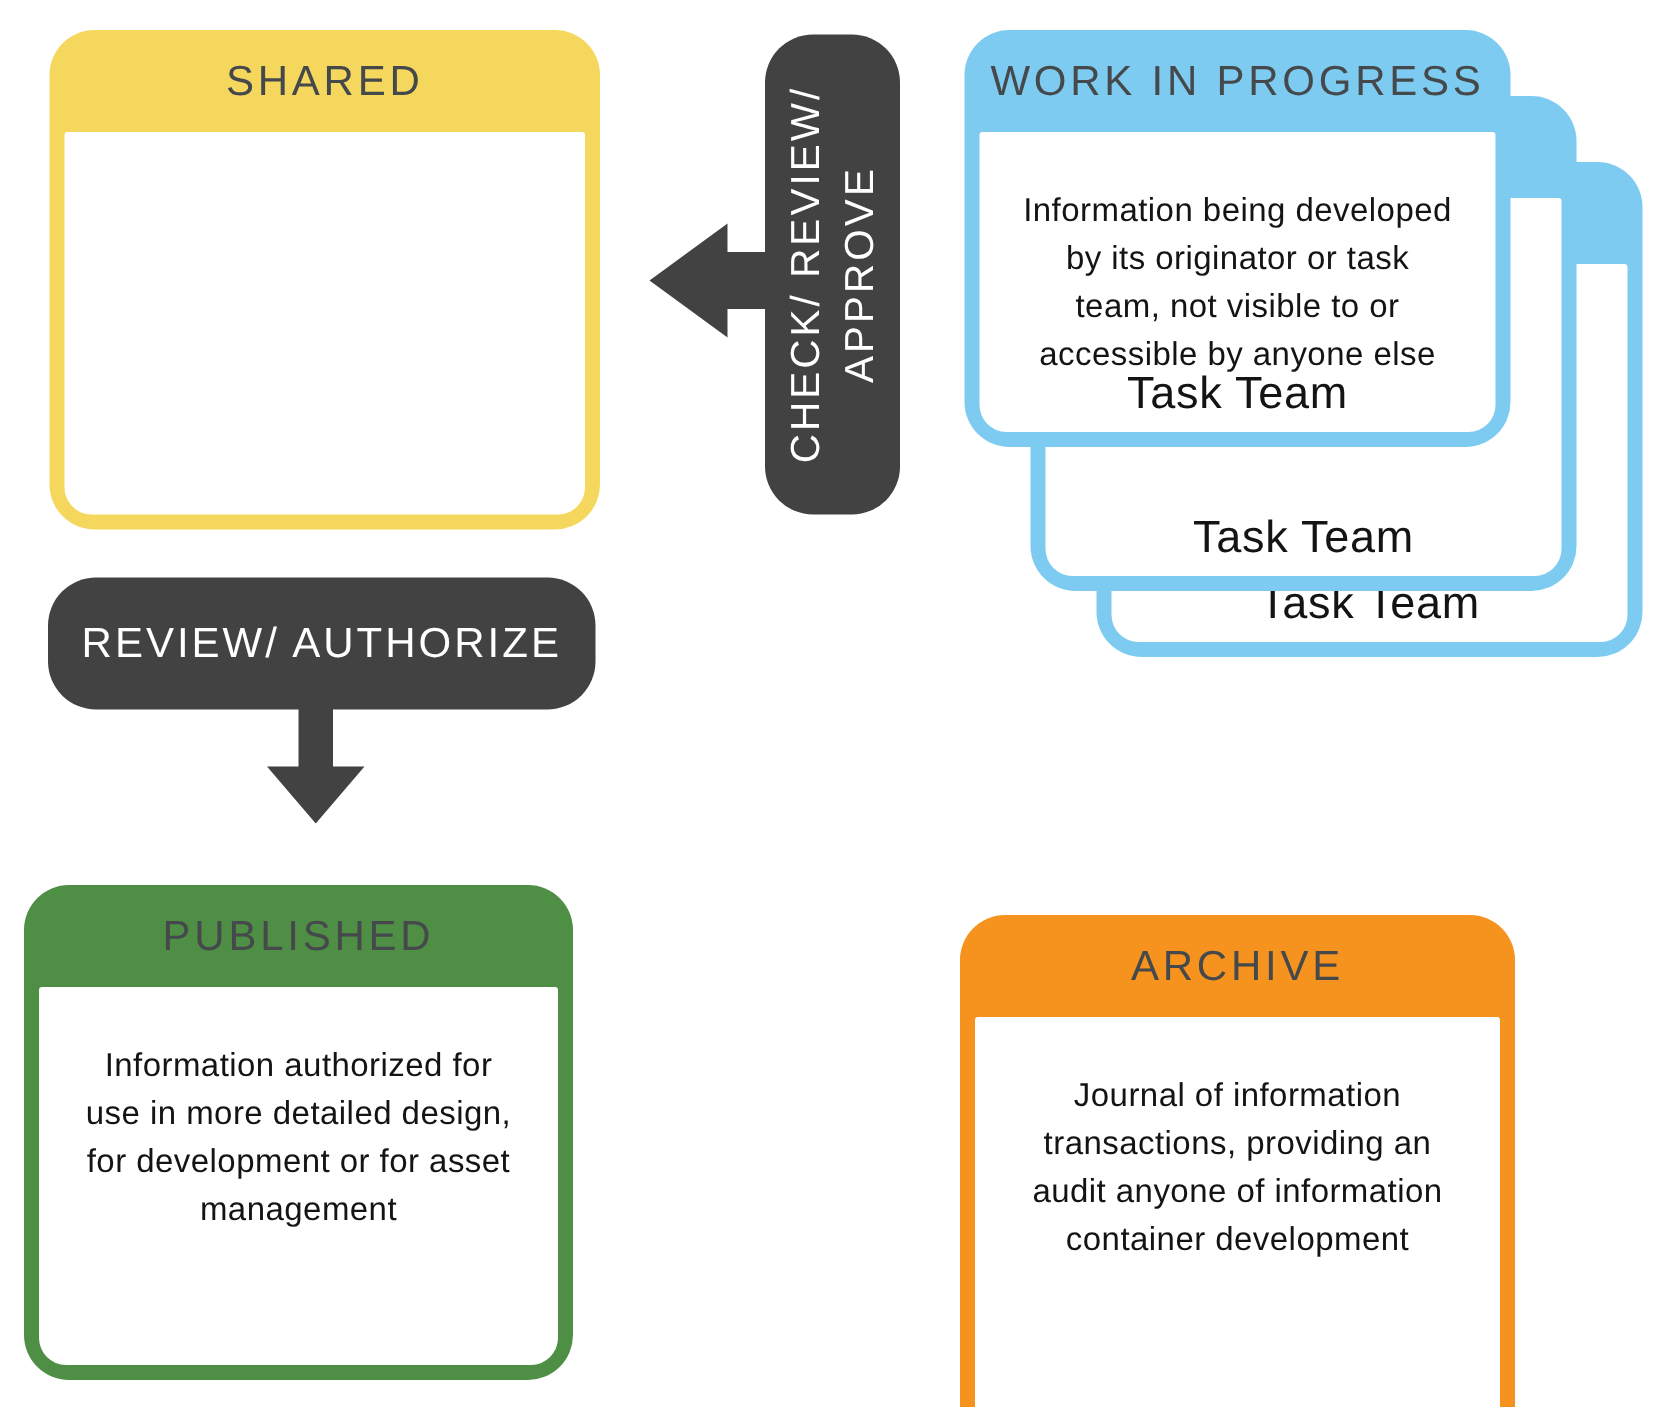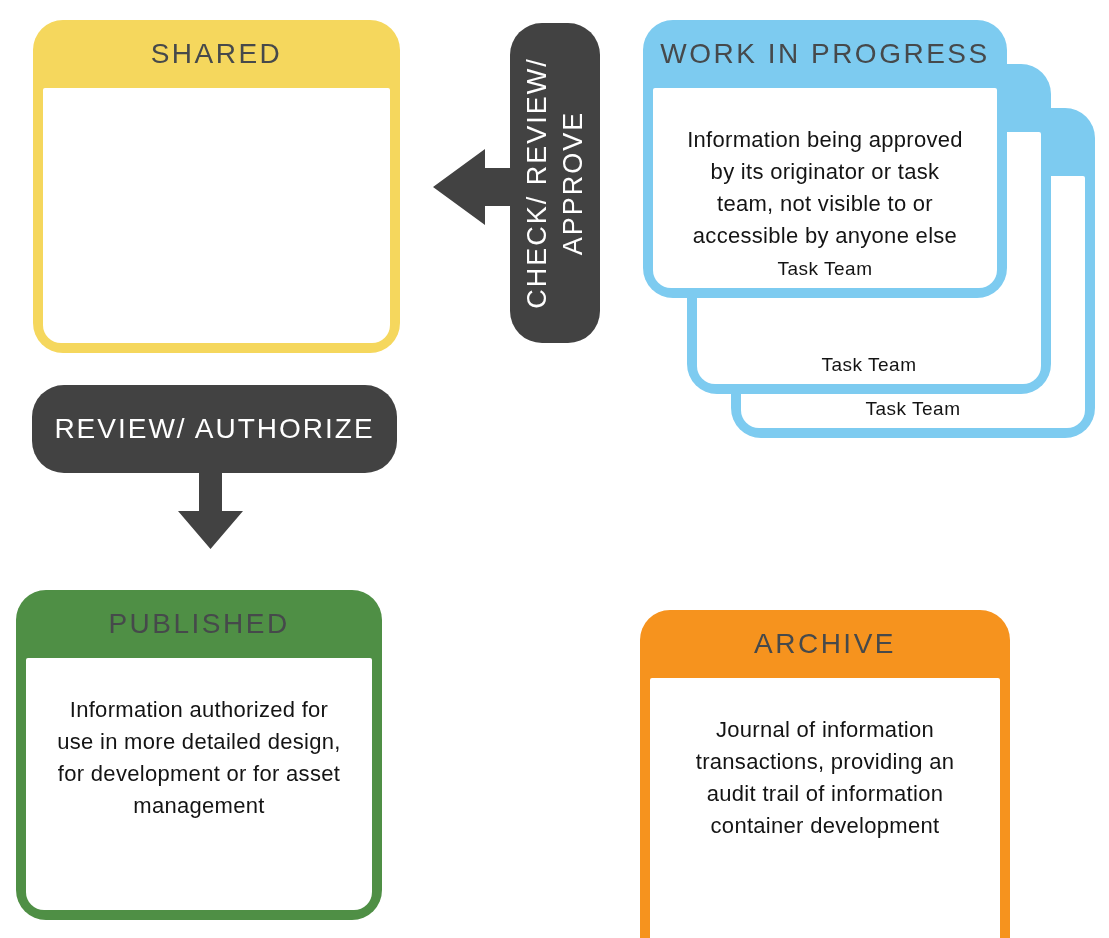--- a/index.html
+++ b/index.html
@@ -34,21 +34,21 @@
   .card-body{
     position:absolute;left:12px;right:12px;top:104px;
     text-align:center;
     font-size:22px;line-height:32px;letter-spacing:0.3px;
     color:var(--body_text,#141414);
     white-space:pre-line;
   }
   .task-team{
     position:absolute;left:0;right:0;bottom:18px;
     text-align:center;
-    font-size:19px;letter-spacing:0.5px;
+    font-size:30px;letter-spacing:0.5px;
     color:var(--body_text,#141414);
   }
   
   .pill{
     position:absolute;
     background:var(--dark,#424242);
     border-radius:32px;
     color:#ffffff;
   }
   .pill-vertical-text{
@@ -79,21 +79,21 @@
   </div>
 
   <div class="card blue" style="left:687px;top:64px;width:364px;height:330px;z-index:2;">
     <div class="card-white"></div>
     <div class="task-team">Task Team</div>
   </div>
 
   <div class="card blue" style="left:643px;top:20px;width:364px;height:278px;z-index:3;">
     <div class="card-white"></div>
     <div class="card-title">WORK IN PROGRESS</div>
-    <div class="card-body">Information being approved
+    <div class="card-body">Information being developed
 by its originator or task
 team, not visible to or
 accessible by anyone else</div>
     <div class="task-team">Task Team</div>
   </div>
 
   <div class="card yellow" style="left:33px;top:20px;width:367px;height:333px;">
     <div class="card-white"></div>
     <div class="card-title">SHARED</div>
   </div>
@@ -126,17 +126,17 @@
 use in more detailed design,
 for development or for asset
 management</div>
   </div>
 
   <div class="card orange" style="left:640px;top:610px;width:370px;height:404px;">
     <div class="card-white"></div>
     <div class="card-title">ARCHIVE</div>
     <div class="card-body">Journal of information
 transactions, providing an
-audit trail of information
+audit anyone of information
 container development</div>
   </div>
 
 </div>
 
 </body></html>

